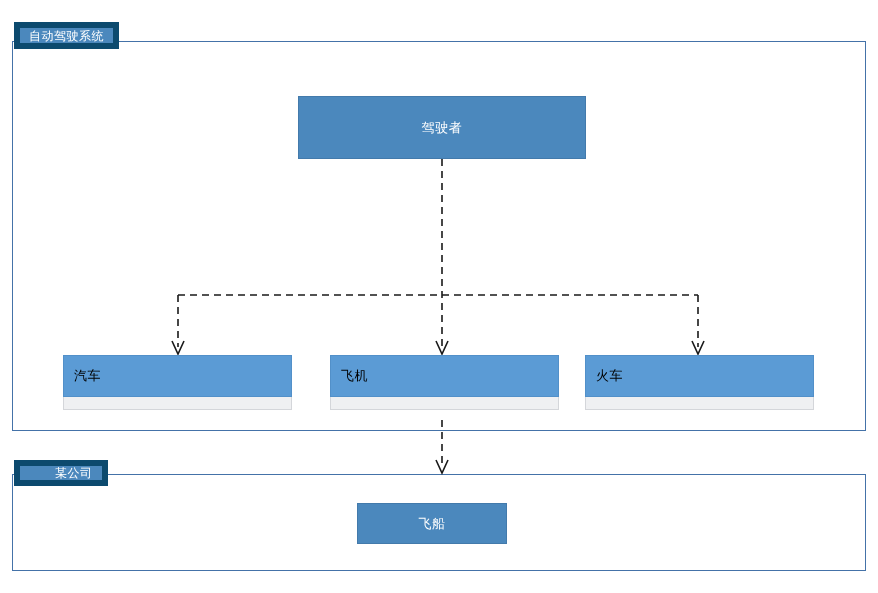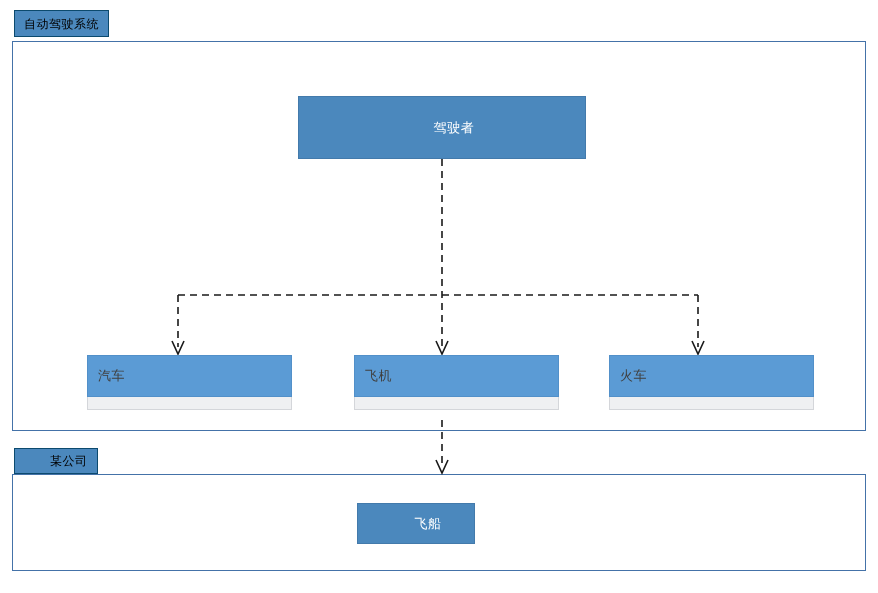--- a/index.html
+++ b/index.html
@@ -41,29 +41,30 @@
     top: 474px;
     width: 854px;
     height: 97px;
   }
 
   
   .group-tab {
     position: absolute;
     box-sizing: border-box;
     background: #4b88bd;
-    border: 1px solid #0c4a6e;
-    color: #000000;
+    border: 6px solid #0c4a6e;
+    color: #ffffff;
     font-size: 12px;
     line-height: 1;
     display: flex;
     align-items: center;
     padding: 0 9px;
     letter-spacing: 0.5px;
     white-space: nowrap;
+    margin-top: 12px;
   }
   #tab-upper {
     left: 14px;
     top: 10px;
     height: 27px;
   }
   #tab-lower {
     left: 14px;
     top: 448px;
     height: 26px;
@@ -71,59 +72,58 @@
   }
 
   
   .node {
     position: absolute;
     box-sizing: border-box;
     color: #ffffff;
     font-size: 13px;
     letter-spacing: 0.6px;
     white-space: nowrap;
-    padding-left: 24px;
   }
 
   
   .node-primary {
     background: #4b88bd;
     border: 1px solid #437aab;
     display: flex;
     align-items: center;
     justify-content: center;
   }
   #node-driver {
     left: 298px;
     top: 96px;
     width: 288px;
     height: 63px;
   }
   #node-spaceship {
     left: 357px;
     top: 503px;
-    width: 118px;
+    width: 150px;
     height: 41px;
   }
 
   
   .node-component {
     background: transparent;
     border: none;
     display: block;
   }
   .node-component .comp-head {
     box-sizing: border-box;
     background: #5b9bd5;
     border: 1px solid #5290c9;
     height: 42px;
     display: flex;
     align-items: center;
     padding-left: 10px;
-    color: #404040;
+    color: #000000;
     font-size: 13px;
     letter-spacing: 0.6px;
   }
   .node-component .comp-body {
     box-sizing: border-box;
     background: #eff0f2;
     border: 1px solid #d4d6da;
     border-top: none;
     height: 13px;
   }

